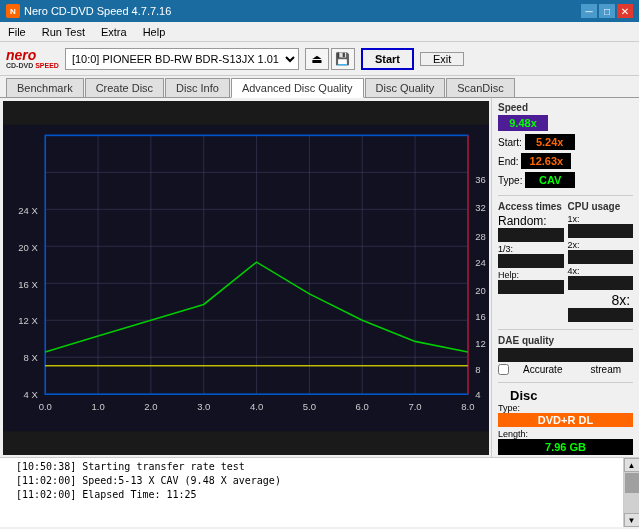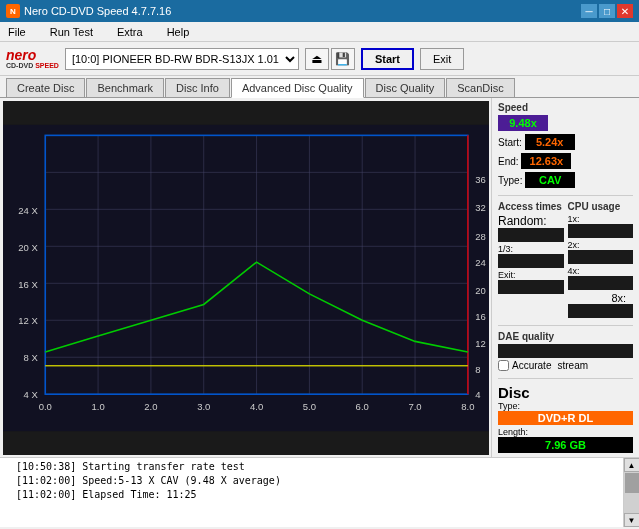--- a/index.html
+++ b/index.html
@@ -7,48 +7,48 @@
 
     
     .titlebar { background: #1a6ba0; color: white; display: flex; align-items: center; justify-content: space-between; padding: 4px 6px; height: 22px; }
     .titlebar-left { display: flex; align-items: center; gap: 4px; font-size: 11px; }
     .titlebar-icon { width: 14px; height: 14px; background: #ff6600; border-radius: 2px; display: flex; align-items: center; justify-content: center; font-size: 8px; color: white; font-weight: bold; }
     .titlebar-controls { display: flex; gap: 2px; }
     .titlebar-btn { width: 16px; height: 14px; background: #4a9acc; border: none; color: white; font-size: 10px; cursor: pointer; display: flex; align-items: center; justify-content: center; }
     .titlebar-btn.close { background: #e0392d; }
 
     
-    .menubar { background: #f0f0f0; border-bottom: 1px solid #ccc; display: flex; padding: 2px 4px; height: 20px; align-items: center; gap: 16px; }
+    .menubar { background: #f0f0f0; border-bottom: 1px solid #ccc; display: flex; padding: 2px 4px; height: 20px; align-items: center; gap: 8px; }
     .menu-item { padding: 1px 4px; cursor: pointer; font-size: 11px; }
 
     
     .toolbar { background: #f0f0f0; border-bottom: 1px solid #ccc; display: flex; align-items: center; padding: 3px 6px; gap: 6px; height: 34px; }
     .nero-logo { font-weight: bold; font-size: 13px; color: #cc0000; display: flex; flex-direction: column; line-height: 1; }
     .nero-logo-top { font-size: 14px; color: #cc0000; font-style: italic; font-weight: bold; }
     .nero-logo-bottom { font-size: 8px; color: #333; letter-spacing: 1px; }
     .drive-select { height: 22px; font-size: 11px; border: 1px solid #999; background: white; padding: 1px 2px; min-width: 200px; }
     .toolbar-icons { display: flex; gap: 2px; }
     .toolbar-icon-btn { width: 24px; height: 22px; border: 1px solid #999; background: #f5f5f5; cursor: pointer; display: flex; align-items: center; justify-content: center; font-size: 12px; }
     .start-btn { height: 22px; padding: 0 12px; background: #f0f0f0; border: 2px solid #0000cc; font-size: 11px; cursor: pointer; font-weight: bold; }
-    .exit-btn { height: 22px; padding: 0 12px; background: #f0f0f0; border: 1px solid #999; font-size: 11px; cursor: pointer; }
+    .exit-btn { height: 14px; padding: 0 12px; background: #f0f0f0; border: 1px solid #999; font-size: 11px; cursor: pointer; }
 
     
     .tabs { display: flex; background: #f0f0f0; border-bottom: 1px solid #999; padding: 2px 6px 0; gap: 1px; }
     .tab { padding: 3px 10px; font-size: 11px; cursor: pointer; border: 1px solid #999; border-bottom: none; background: #e0e0e0; color: #333; }
     .tab.active { background: white; border-bottom: 1px solid white; margin-bottom: -1px; z-index: 1; }
 
     
     .right-panel { width: 148px; padding: 4px 6px; background: #f0f0f0; border-left: 1px solid #ccc; display: flex; flex-direction: column; gap: 3px; font-size: 10px; }
     .panel-section { margin-bottom: 2px; }
     .panel-value { background: #4c1d95; color: #00ff00; padding: 1px 3px; font-size: 11px; font-weight: bold; min-width: 50px; text-align: center; display: inline-block; height: 16px; line-height: 14px; }
     .two-col { display: flex; justify-content: space-between; gap: 4px; }
     .col-section { flex: 1; }
     .col-header { font-weight: bold; font-size: 10px; color: #333; margin-bottom: 2px; }
     .black-bar { background: #1a1a1a; height: 14px; width: 100%; margin-bottom: 2px; display: flex; align-items: center; }
-    .checkbox-row { display: flex; align-items: center; gap: 3px; margin-top: 2px; }
+    .checkbox-row { display: flex; align-items: center; gap: 14px; margin-top: 2px; }
     .checkbox-row input { width: 11px; height: 11px; }
     .disc-type-badge { background: #ff6600; color: white; font-weight: bold; font-size: 11px; padding: 1px 4px; text-align: center; }
 
     
     .log-area { height: 70px; border-top: 1px solid #ccc; background: white; display: flex; }
     .log-content { flex: 1; padding: 2px 16px; overflow-y: auto; font-size: 10px; font-family: monospace; }
     .log-line { line-height: 14px; }
     .log-scrollbar { width: 16px; background: #f0f0f0; border-left: 1px solid #ccc; display: flex; flex-direction: column; align-items: center; }
     .scroll-btn { width: 16px; height: 14px; background: #e0e0e0; border: 1px solid #aaa; cursor: pointer; display: flex; align-items: center; justify-content: center; font-size: 8px; }
     .scroll-track { flex: 1; background: #d0d0d0; width: 100%; }
@@ -91,22 +91,22 @@
   </select>
   <div class="toolbar-icons">
     <button class="toolbar-icon-btn" title="Eject">⏏</button>
     <button class="toolbar-icon-btn" title="Save">💾</button>
   </div>
   <button class="start-btn">Start</button>
   <button class="exit-btn">Exit</button>
 </div>
 
 <div class="tabs">
+  <div class="tab">Benchmark</div>
   <div class="tab">Create Disc</div>
-  <div class="tab">Benchmark</div>
   <div class="tab">Disc Info</div>
   <div class="tab active">Advanced Disc Quality</div>
   <div class="tab">Disc Quality</div>
   <div class="tab">ScanDisc</div>
 </div>
 
 <div class="content-area">
   <div class="chart-log-area">
 
     <div class="chart-wrapper">
@@ -195,53 +195,53 @@
 
       <div style="border-top:1px solid #ccc; margin: 2px 0;"></div>
 
       <div class="two-col">
         <div class="col-section">
           <div class="col-header">Access times</div>
           <div style="font-size:12px;">Random:</div>
           <div class="black-bar"></div>
           <div style="font-size:9px;">1/3:</div>
           <div class="black-bar"></div>
-          <div style="font-size:9px;">Exit:</div>
+          <div style="font-size:9px;">Help:</div>
           <div class="black-bar"></div>
         </div>
         <div class="col-section">
           <div class="col-header">CPU usage</div>
           <div style="font-size:9px;">1x:</div>
           <div class="black-bar"></div>
           <div style="font-size:9px;">2x:</div>
           <div class="black-bar"></div>
           <div style="font-size:9px;">4x:</div>
           <div class="black-bar"></div>
-          <div style="font-size:11px;padding-left:44px;">8x:</div>
+          <div style="font-size:14px;padding-left:44px;">8x:</div>
           <div class="black-bar"></div>
         </div>
       </div>
 
       <div style="border-top:1px solid #ccc; margin: 2px 0;"></div>
 
       <div class="panel-section">
         <div class="col-header">DAE quality</div>
         <div class="black-bar" style="height:14px;"></div>
         <div class="checkbox-row">
           <input type="checkbox" style="">
           <span>Accurate</span>
             <br>
           <span>stream</span>
         </div>
       </div>
 
       <div style="border-top:1px solid #ccc; margin: 2px 0;"></div>
 
       <div class="panel-section">
-        <div style="font-size:15px; font-weight:bold;">Disc</div>
+        <div style="font-size:13px; font-weight:bold;margin-left:12px;">Disc</div>
         <div style="font-size:9px;">Type:</div>
         <div class="disc-type-badge">DVD+R DL</div>
         <div style="font-size:9px; margin-top:2px;">Length:</div>
         <div class="panel-value" style="background:#000;color:#00ff00;width:100%;">7.96 GB</div>
       </div>
 
     </div>
   </div>
 
   <div class="log-area">

